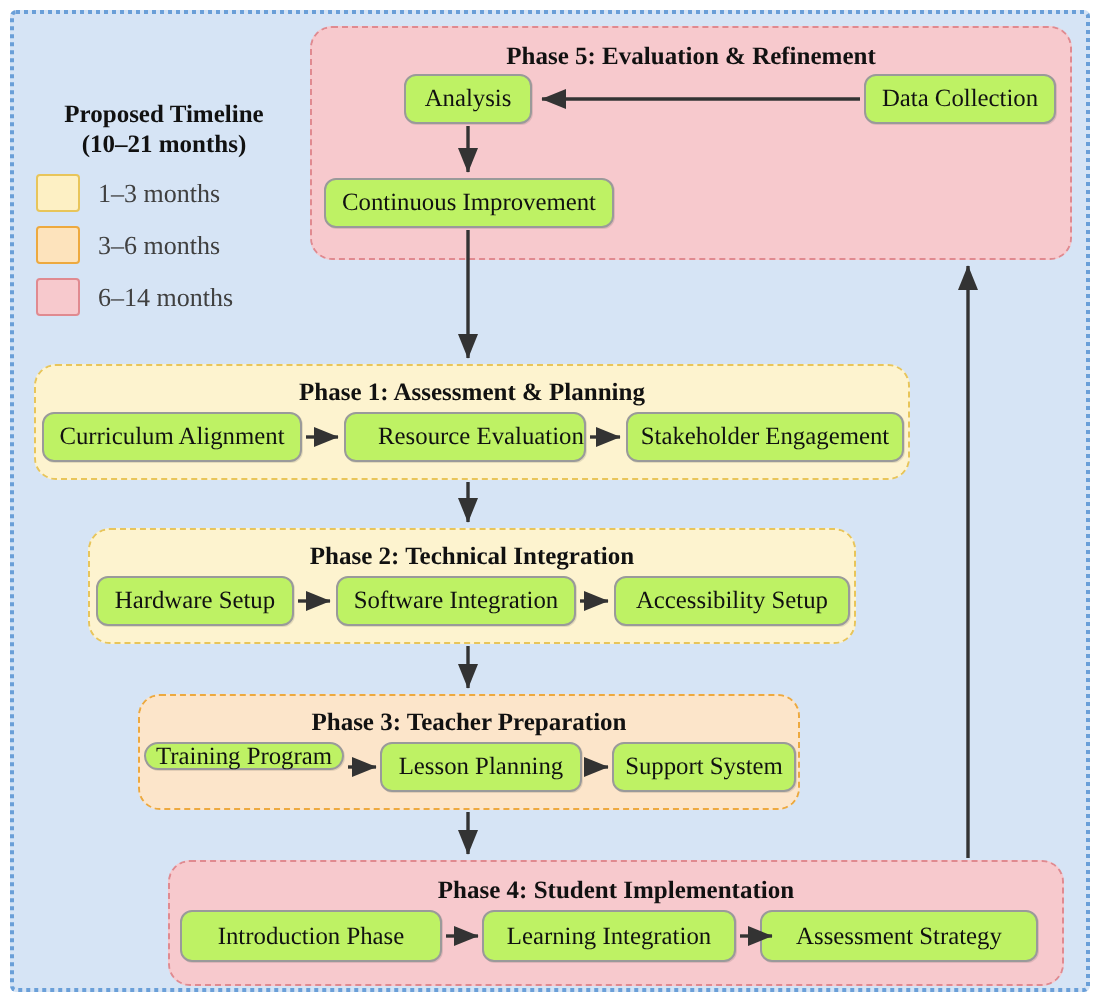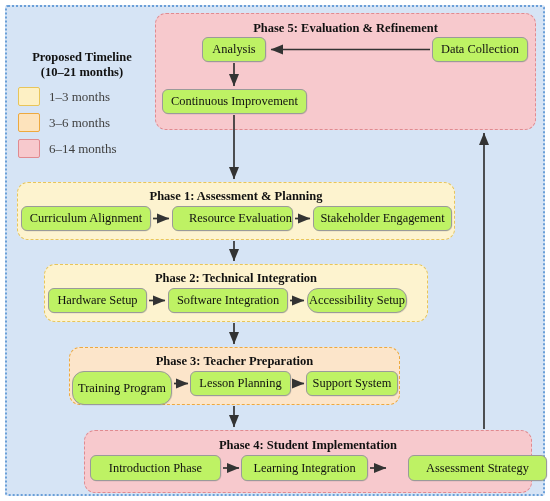--- a/index.html
+++ b/index.html
@@ -76,35 +76,35 @@
   </div>
   <div class="node" style="left:21px;top:206px;width:130px;height:25px;">Curriculum Alignment</div>
   <div class="node" style="left:172px;top:206px;width:121px;height:25px;padding-left:16px;">Resource Evaluation</div>
   <div class="node" style="left:313px;top:206px;width:139px;height:25px;">Stakeholder Engagement</div>
 
   <div class="phase" id="ph2" style="left: 44px; top: 264px; width: 384px; height: 58px; background: rgb(253, 243, 207); border: 1.6px dashed rgb(232, 197, 90);">
     <div class="phase-title" style="margin-top:6px;">Phase 2: Technical Integration</div>
   </div>
   <div class="node" style="left:48px;top:288px;width:99px;height:25px;">Hardware Setup</div>
   <div class="node" style="left:168px;top:288px;width:120px;height:25px;">Software Integration</div>
-  <div class="node" style="left:307px;top:288px;width:100px;height:25px;border-radius:11px;">Accessibility Setup</div>
+  <div class="node" style="left:307px;top:288px;width:118px;height:25px;">Accessibility Setup</div>
 
   <div class="phase" id="ph3" style="left: 69px; top: 347px; width: 331px; height: 58px; background: rgb(252, 229, 202); border: 1.6px dashed rgb(237, 169, 63);">
     <div class="phase-title" style="margin-top:6px;">Phase 3: Teacher Preparation</div>
   </div>
-  <div class="node" style="left:72px;top:371px;width:100px;height:34px;border-radius:12px;">Training Program</div>
+  <div class="node" style="left:72px;top:371px;width:100px;height:14px;border-radius:12px;">Training Program</div>
   <div class="node" style="left:190px;top:371px;width:101px;height:25px;">Lesson Planning</div>
   <div class="node" style="left:306px;top:371px;width:92px;height:25px;">Support System</div>
 
   <div class="phase" id="ph4" style="left: 84px; top: 430px; width: 448px; height: 63px; background: rgb(247, 201, 205); border: 1.6px dashed rgb(224, 138, 144);">
     <div class="phase-title" style="margin-top:7px;">Phase 4: Student Implementation</div>
   </div>
   <div class="node" style="left:90px;top:455px;width:131px;height:26px;">Introduction Phase</div>
   <div class="node" style="left:241px;top:455px;width:127px;height:26px;">Learning Integration</div>
-  <div class="node" style="left:408px;top:455px;width:139px;height:26px;">Assessment Strategy</div>
+  <div class="node" style="left:380px;top:455px;width:139px;height:26px;">Assessment Strategy</div>
 
 
   <svg id="arrows" viewBox="0 0 550 501">
     <defs>
       <marker id="ah" markerWidth="9" markerHeight="9" refX="7.2" refY="3" orient="auto" markerUnits="strokeWidth">
         <path d="M0,0 L7.4,3 L0,6 z" fill="#333"></path>
       </marker>
     </defs>
     <g stroke="#333" stroke-width="1.7" fill="none" marker-end="url(#ah)">
 

